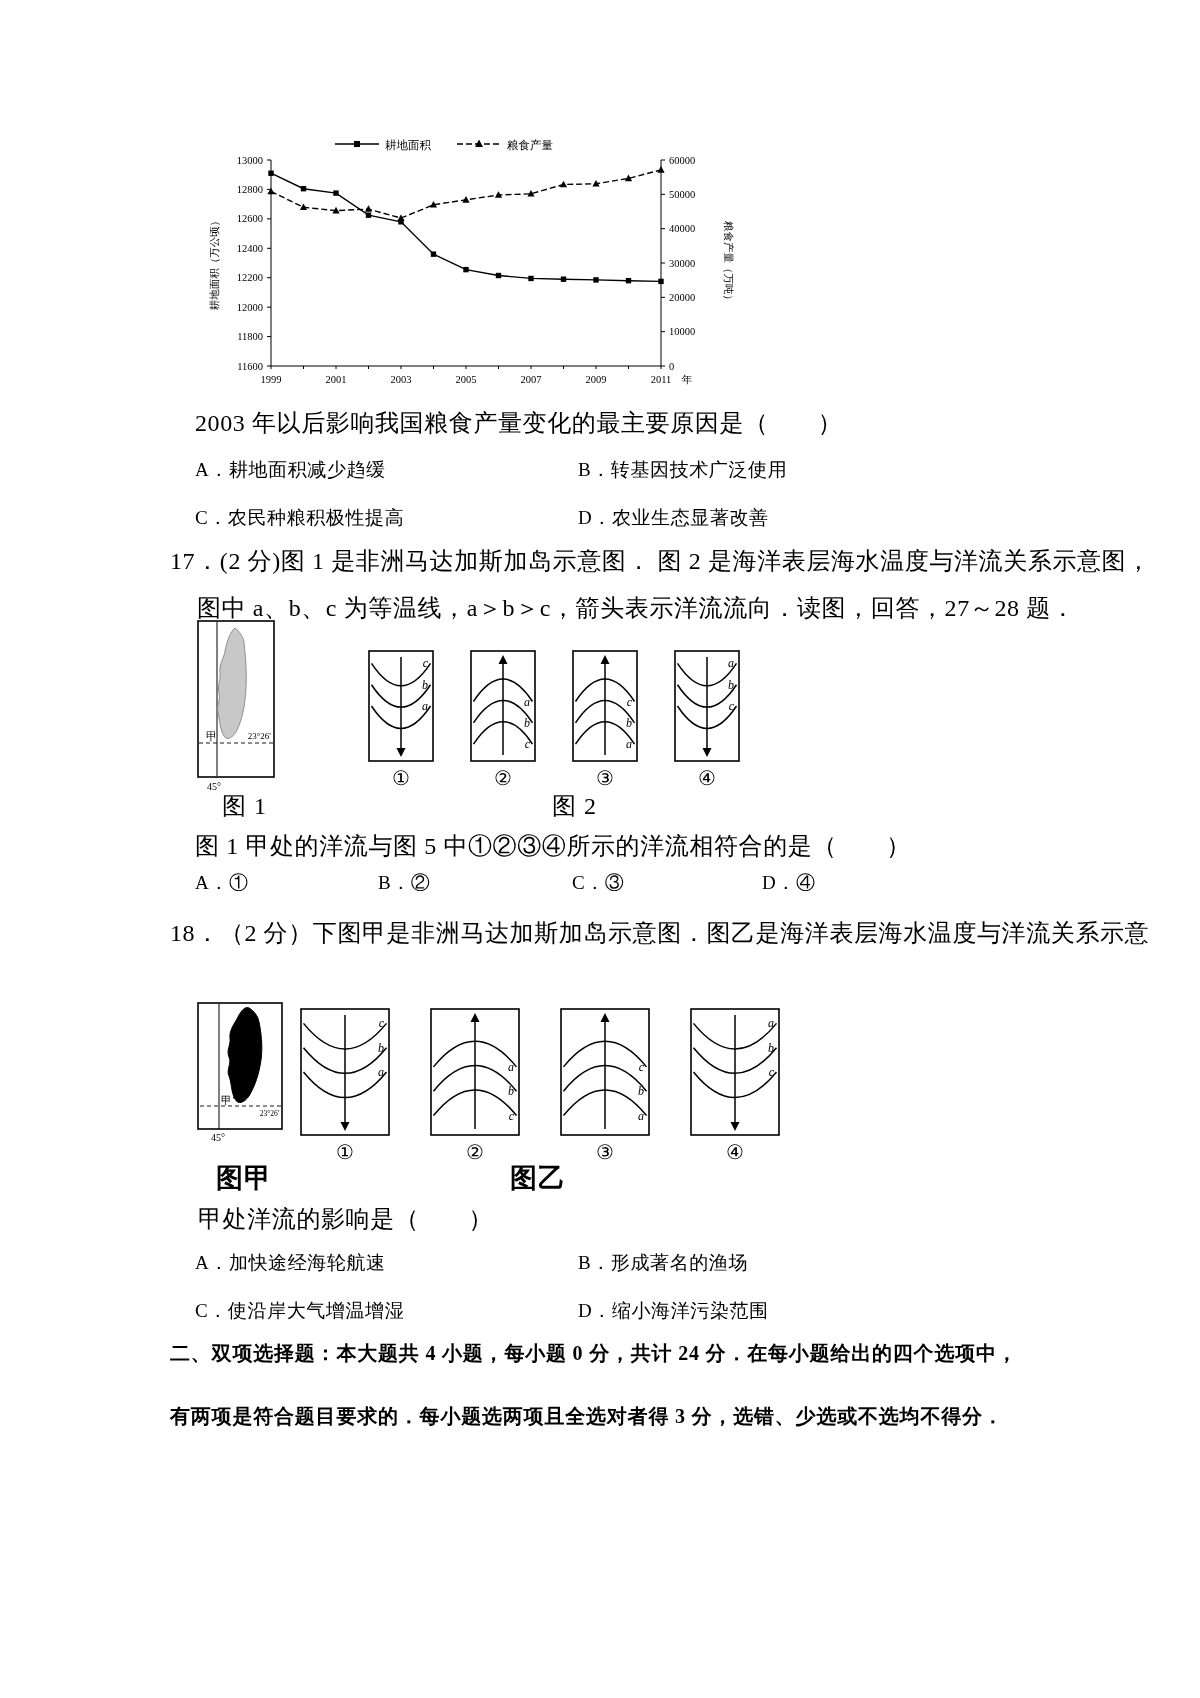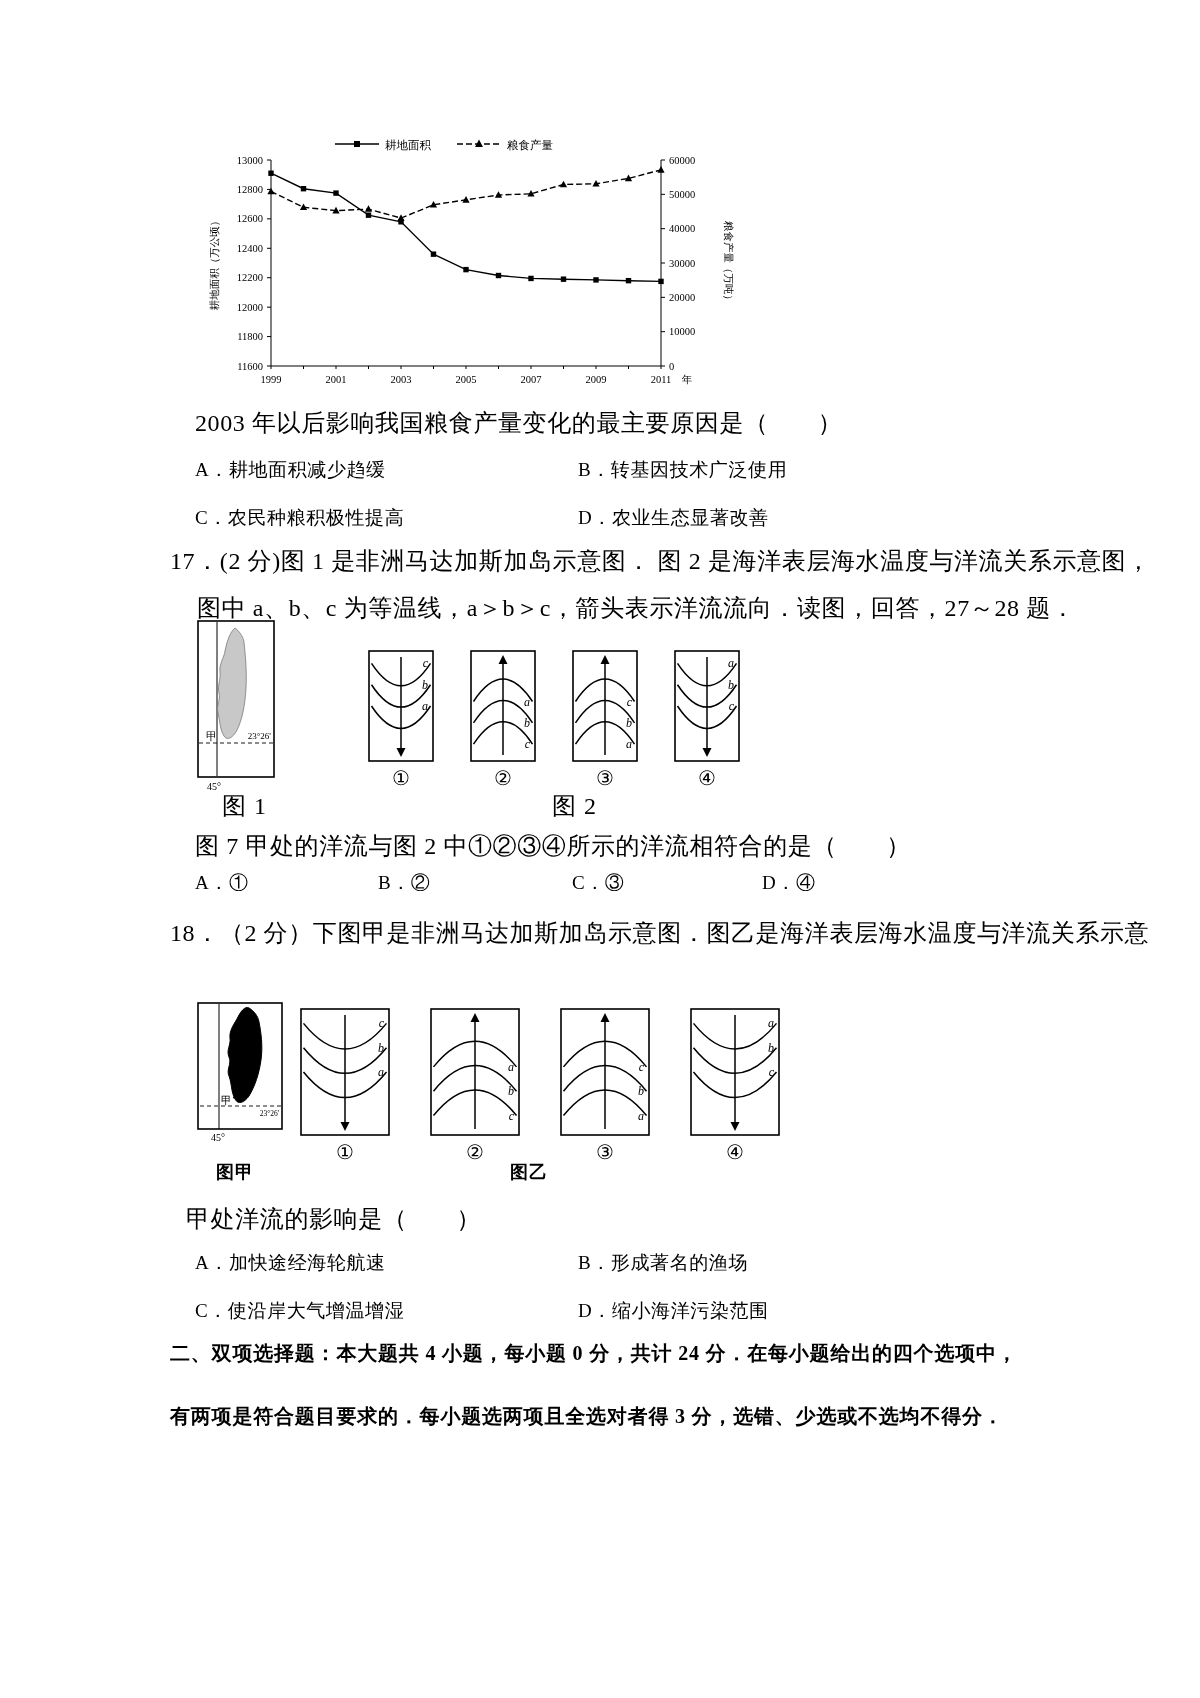--- a/index.html
+++ b/index.html
@@ -5,21 +5,21 @@
   * { margin:0; padding:0; box-sizing:border-box; }
   body { background:#ffffff; }
   .page {
     position:relative; width:1200px; height:1698px; background:#ffffff;
     font-family:"Liberation Serif","DejaVu Serif",serif; color:#000; overflow:hidden;
   }
   .abs { position:absolute; }
   .stem { font-size:24px; letter-spacing:.6px; white-space:nowrap; }
   .opt  { font-size:19px; letter-spacing:.6px; white-space:nowrap; }
   .caption { font-size:24px; letter-spacing:1px; }
-  .caption-big { font-size:18px; font-weight:700; letter-spacing:1px;font-family:Liberation Serif, serif; }
+  .caption-big { font-size:27px; font-weight:700; letter-spacing:1px;font-family:Liberation Serif, serif; }
   .bold-line { font-size:20px; font-weight:700; letter-spacing:.8px; white-space:nowrap; }
   .diagram-group { display:flex; }
   .diagram-panel { display:flex; flex-direction:column; align-items:center; }
   .diagram-num { font-size:20px; margin-top:4px; }
   svg text { font-family:"Liberation Serif","DejaVu Serif",serif; }
 
   #chart-block   { left:205px; top:130px; }
   #q16-stem      { left:195px; top:407px; }
   #q16-opt-a     { left:195px; top:457px; }
   #q16-opt-b     { left:578px; top:457px; }
@@ -35,21 +35,21 @@
   #q17-opt-a     { left:195px; top:870px; }
   #q17-opt-b     { left:378px; top:870px; }
   #q17-opt-c     { left:572px; top:870px; }
   #q17-opt-d     { left:762px; top:870px; }
   #q18-line1     { left:170px; top:917px; }
   #q18-line2     { left:197px; top:964px; }
   #figjia        { left:197px; top:1002px; }
   #figyi-group   { left:300px; top:1008px; gap:40px; }
   #figjia-caption{ left:216px; top:1160px; }
   #figyi-caption { left:510px; top:1160px; }
-  #q18-question  { left:186px; top:1203px;font-family:Liberation Serif, serif; }
+  #q18-question  { left:198px; top:1203px;font-family:Liberation Serif, serif; }
   #q18-opt-a     { left:195px; top:1250px; }
   #q18-opt-b     { left:578px; top:1250px; }
   #q18-opt-c     { left:195px; top:1298px; }
   #q18-opt-d     { left:578px; top:1298px; }
   #sec2-line1    { left:170px; top:1340px; }
   #sec2-line2    { left:170px; top:1388px;margin-top:15px; }
 </style>
 </head>
 <body>
 
@@ -226,21 +226,21 @@
           <line x1="33" y1="7" x2="33" y2="99" stroke="#000" stroke-width="1.5"></line>
           <path d="M 33 107 L 28.5 98 L 37.5 98 Z" fill="#000"></path>
         </svg>
         <div class="diagram-num">④</div>
       </div>
     </div>
 
   <div class="abs caption" id="fig1-caption">图 1</div>
   <div class="abs caption" id="fig2-caption">图 2</div>
 
-  <div class="abs stem" id="q17-question">图 7 甲处的洋流与图 2 中①②③④所示的洋流相符合的是（　　）</div>
+  <div class="abs stem" id="q17-question">图 1 甲处的洋流与图 5 中①②③④所示的洋流相符合的是（　　）</div>
   <div class="abs opt" id="q17-opt-a">A．①</div>
   <div class="abs opt" id="q17-opt-b">B．②</div>
   <div class="abs opt" id="q17-opt-c">C．③</div>
   <div class="abs opt" id="q17-opt-d">D．④</div>
 
   <div class="abs stem" id="q18-line1">18．（2 分）下图甲是非洲马达加斯加岛示意图．图乙是海洋表层海水温度与洋流关系示意</div>
 
   <div class="abs" id="figjia">
     <svg width="86" height="142" viewBox="0 0 86 142">
       <rect x="1" y="1" width="84" height="126" fill="none" stroke="#000" stroke-width="1.6"></rect>

